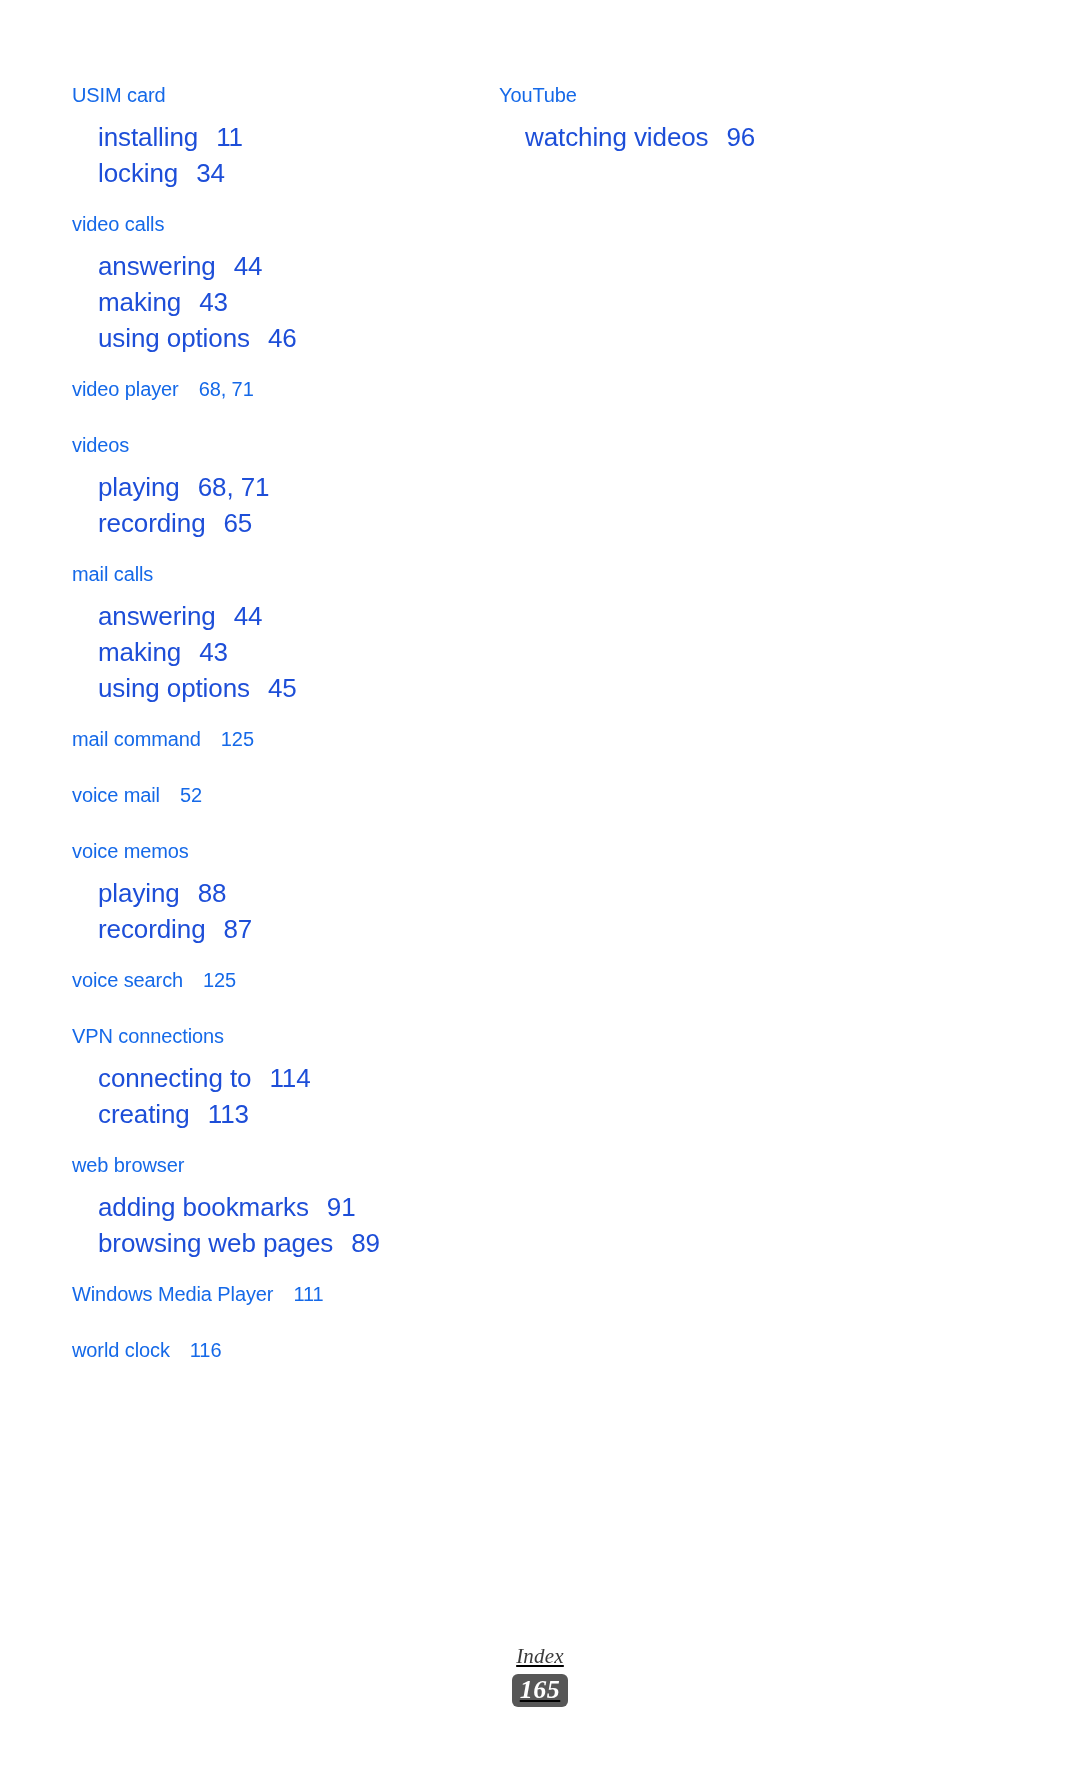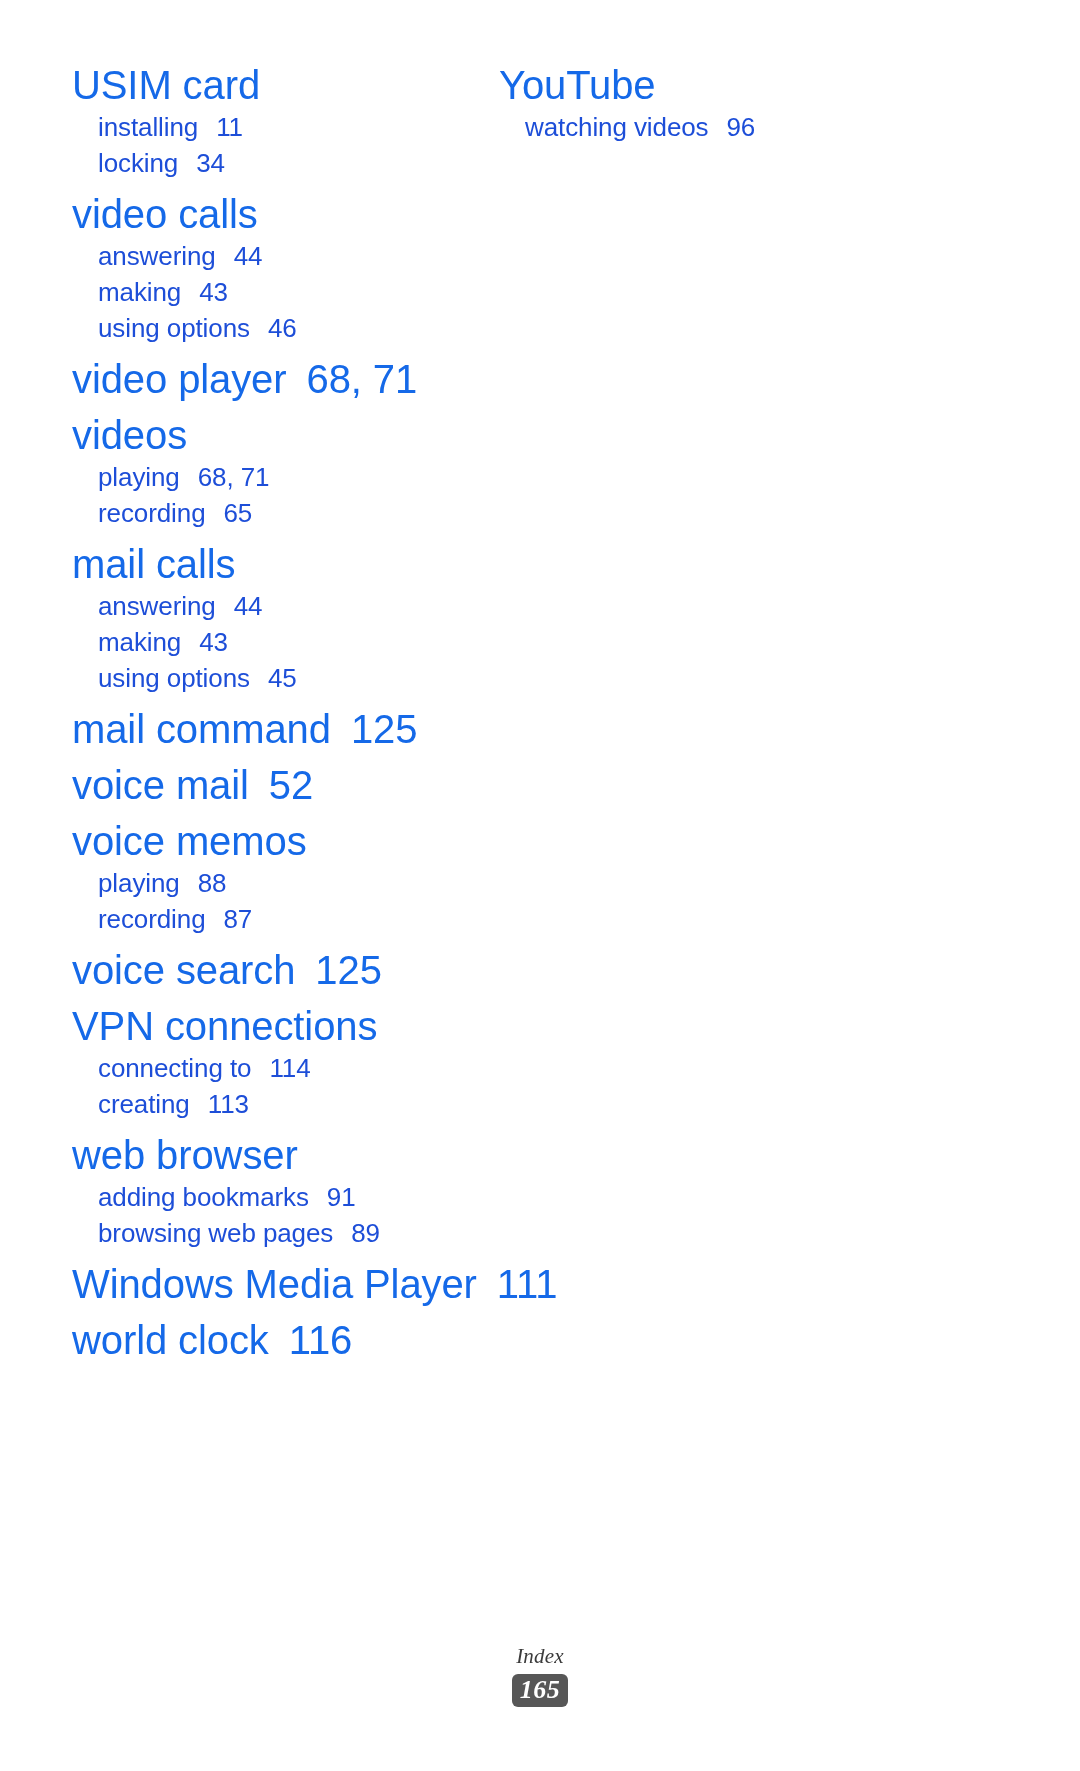--- a/index.html
+++ b/index.html
@@ -36,25 +36,26 @@
   .index-column {
     width: 427px;
     flex: 0 0 427px;
   }
   .index-column.right {
     margin-left: 0px;
   }
 
   .heading {
     color: #1569e8;
-    font-size: 40px;
+    font-size: 20px;
     line-height: 46px;
     font-weight: 400;
     letter-spacing: -0.1px;
     white-space: nowrap;
+    margin-top: 10px;
   }
   .heading .pages {
     color: #1569e8;
     margin-left: 20px;
   }
 
   .subentry {
     color: #1d4ed8;
     font-size: 26px;
     line-height: 36px;
@@ -79,20 +80,21 @@
     margin-bottom: 0;
   }
 
   
   .footer {
     position: absolute;
     left: 0;
     top: 1643px;
     width: 1080px;
     text-align: center;
+    text-decoration: underline;
   }
   .footer-label {
     font-family: "Liberation Serif", "DejaVu Serif", serif;
     font-style: italic;
     font-size: 21px;
     color: #3b3b3b;
     line-height: 26px;
     letter-spacing: 0.2px;
   }
   .footer-badge-row {

